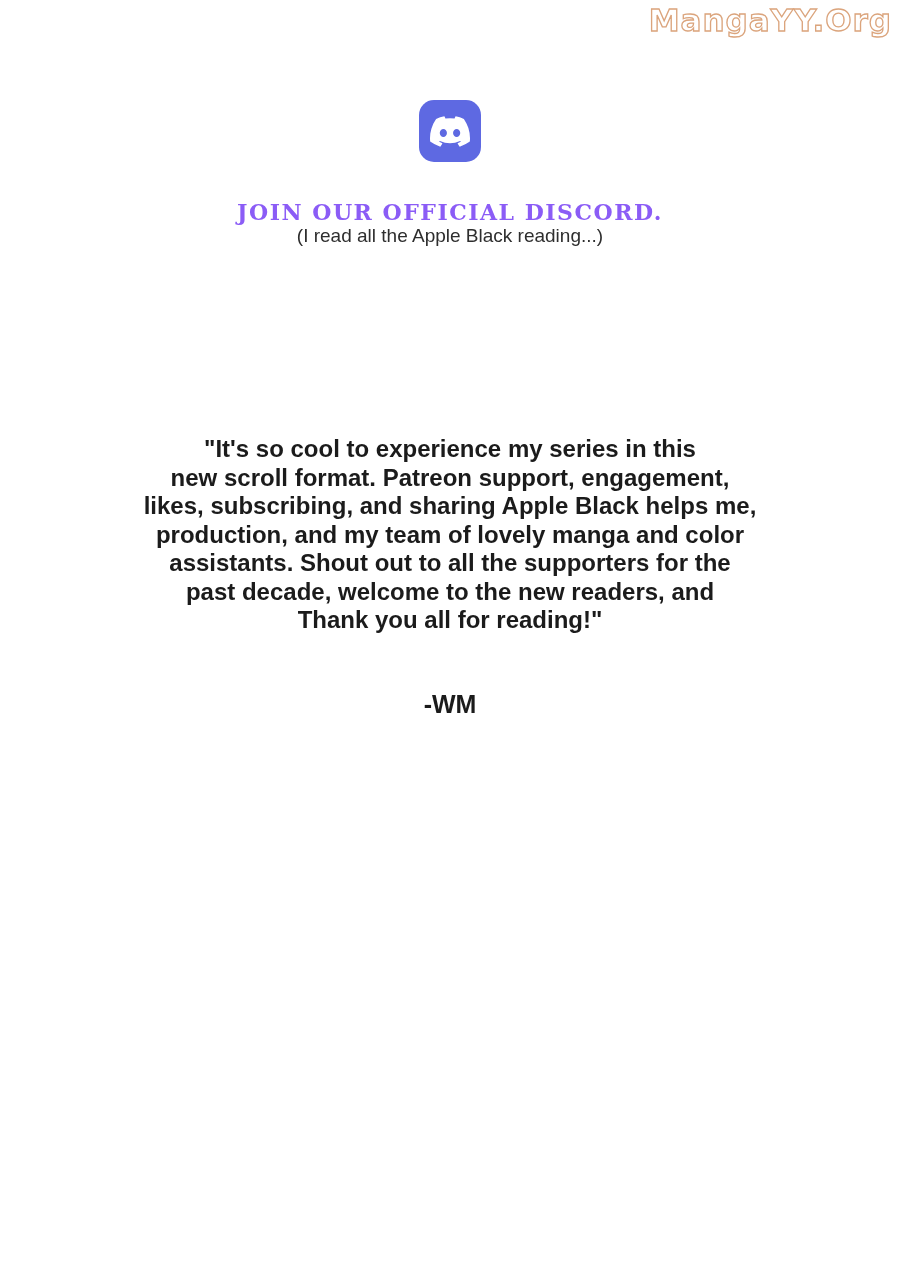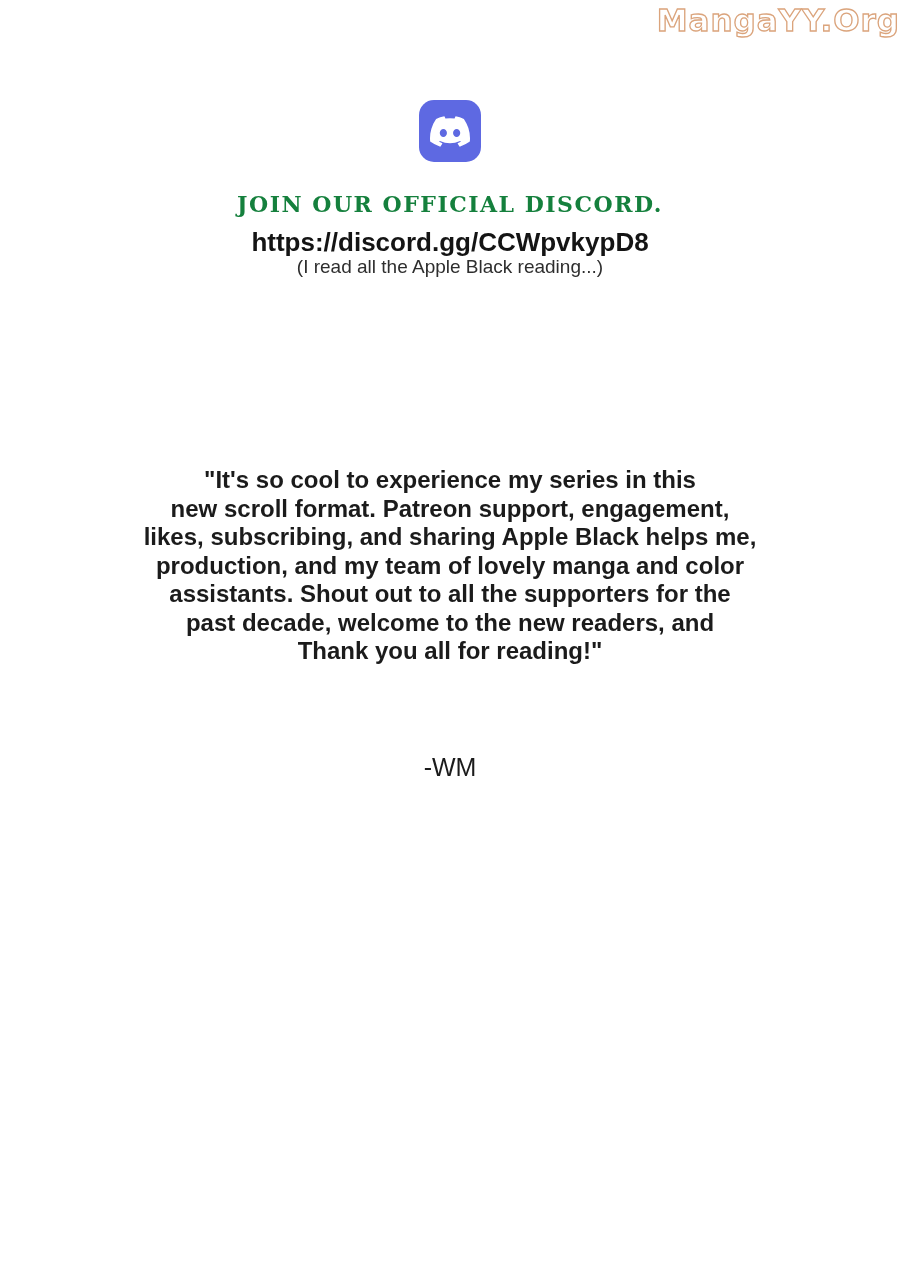--- a/index.html
+++ b/index.html
@@ -12,21 +12,21 @@
     width: 900px;
     height: 1280px;
     background: #ffffff;
     overflow: hidden;
     font-family: "Liberation Sans", sans-serif;
     color: #1b1b1b;
   }
   .watermark {
     position: absolute;
     top: 2px;
-    right: 0;
+    right: 8px;
     font-family: "DejaVu Sans", sans-serif;
     font-weight: bold;
     font-size: 31px;
     letter-spacing: 1px;
     color: #ffffff;
     -webkit-text-stroke: 1.3px #dba47c;
     text-shadow:
       0 0 1px #e6e6e6;
   }
   .content {
@@ -42,27 +42,27 @@
     display: flex;
     align-items: center;
     justify-content: center;
   }
   .discord-badge svg {
     width: 40px;
     height: 31px;
     display: block;
   }
   .discord-heading {
-    margin-top: 30px;
+    margin-top: 38px;
     font-family: "DejaVu Serif", serif;
     font-weight: bold;
     font-size: 22px;
     letter-spacing: 1.5px;
     line-height: 24px;
-    color: #15803d;
+    color: #8b5cf6;
   }
   .discord-url {
     margin-top: 13px;
     font-size: 26px;
     font-weight: bold;
     line-height: 26px;
     color: #141414;
   }
   .discord-note {
     margin-top: 1px;
@@ -73,23 +73,23 @@
   }
   .author-quote {
     margin-top: 189px;
     font-size: 24px;
     font-weight: bold;
     line-height: 28.5px;
     color: #1b1b1b;
     white-space: pre-line;
   }
   .author-signature {
-    margin-top: 88px;
+    margin-top: 56px;
     font-size: 25px;
-    font-weight: normal;
+    font-weight: bold;
     line-height: 26px;
     color: #1b1b1b;
   }
 </style>
 </head>
 <body>
 
 <div class="page">
 
   <div class="watermark" style="-webkit-text-stroke: 1.3px rgb(219, 164, 124);">MangaYY.Org</div>
@@ -97,21 +97,20 @@
   <div class="content">
 
     <div class="discord-badge" style="background: rgb(94, 105, 226);">
       <svg viewBox="0 0 127.14 96.36" xmlns="http://www.w3.org/2000/svg">
         <path fill="#ffffff" d="M107.7,8.07A105.15,105.15,0,0,0,81.47,0a72.06,72.06,0,0,0-3.36,6.83A97.68,97.68,0,0,0,49,6.83,72.37,72.37,0,0,0,45.64,0,105.89,105.89,0,0,0,19.39,8.09C2.79,32.65-1.71,56.6.54,80.21h0A105.73,105.73,0,0,0,32.71,96.36,77.7,77.7,0,0,0,39.6,85.25a68.42,68.42,0,0,1-10.85-5.18c.91-.66,1.8-1.34,2.66-2a75.57,75.57,0,0,0,64.32,0c.87.71,1.76,1.39,2.66,2a68.68,68.68,0,0,1-10.87,5.19,77,77,0,0,0,6.89,11.1A105.25,105.25,0,0,0,126.6,80.22h0C129.24,52.84,122.09,29.11,107.7,8.07ZM42.45,65.69C36.18,65.69,31,60,31,53s5-12.74,11.43-12.74S54,46,53.89,53,48.84,65.69,42.45,65.69Zm42.24,0C78.41,65.69,73.25,60,73.25,53s5-12.74,11.44-12.74S96.23,46,96.12,53,91.08,65.69,84.69,65.69Z"></path>
       </svg>
     </div>
 
     <div class="discord-heading">JOIN OUR OFFICIAL DISCORD.</div>
 
-    <div class="discord-url">https://discord.gg/CCWpvkypD8</div>
 
     <div class="discord-note">(I read all the Apple Black reading...)</div>
 
     <div class="author-quote">"It's so cool to experience my series in this
 new scroll format. Patreon support, engagement,
 likes, subscribing, and sharing Apple Black helps me,
 production, and my team of lovely manga and color
 assistants. Shout out to all the supporters for the
 past decade, welcome to the new readers, and
 Thank you all for reading!"</div>

